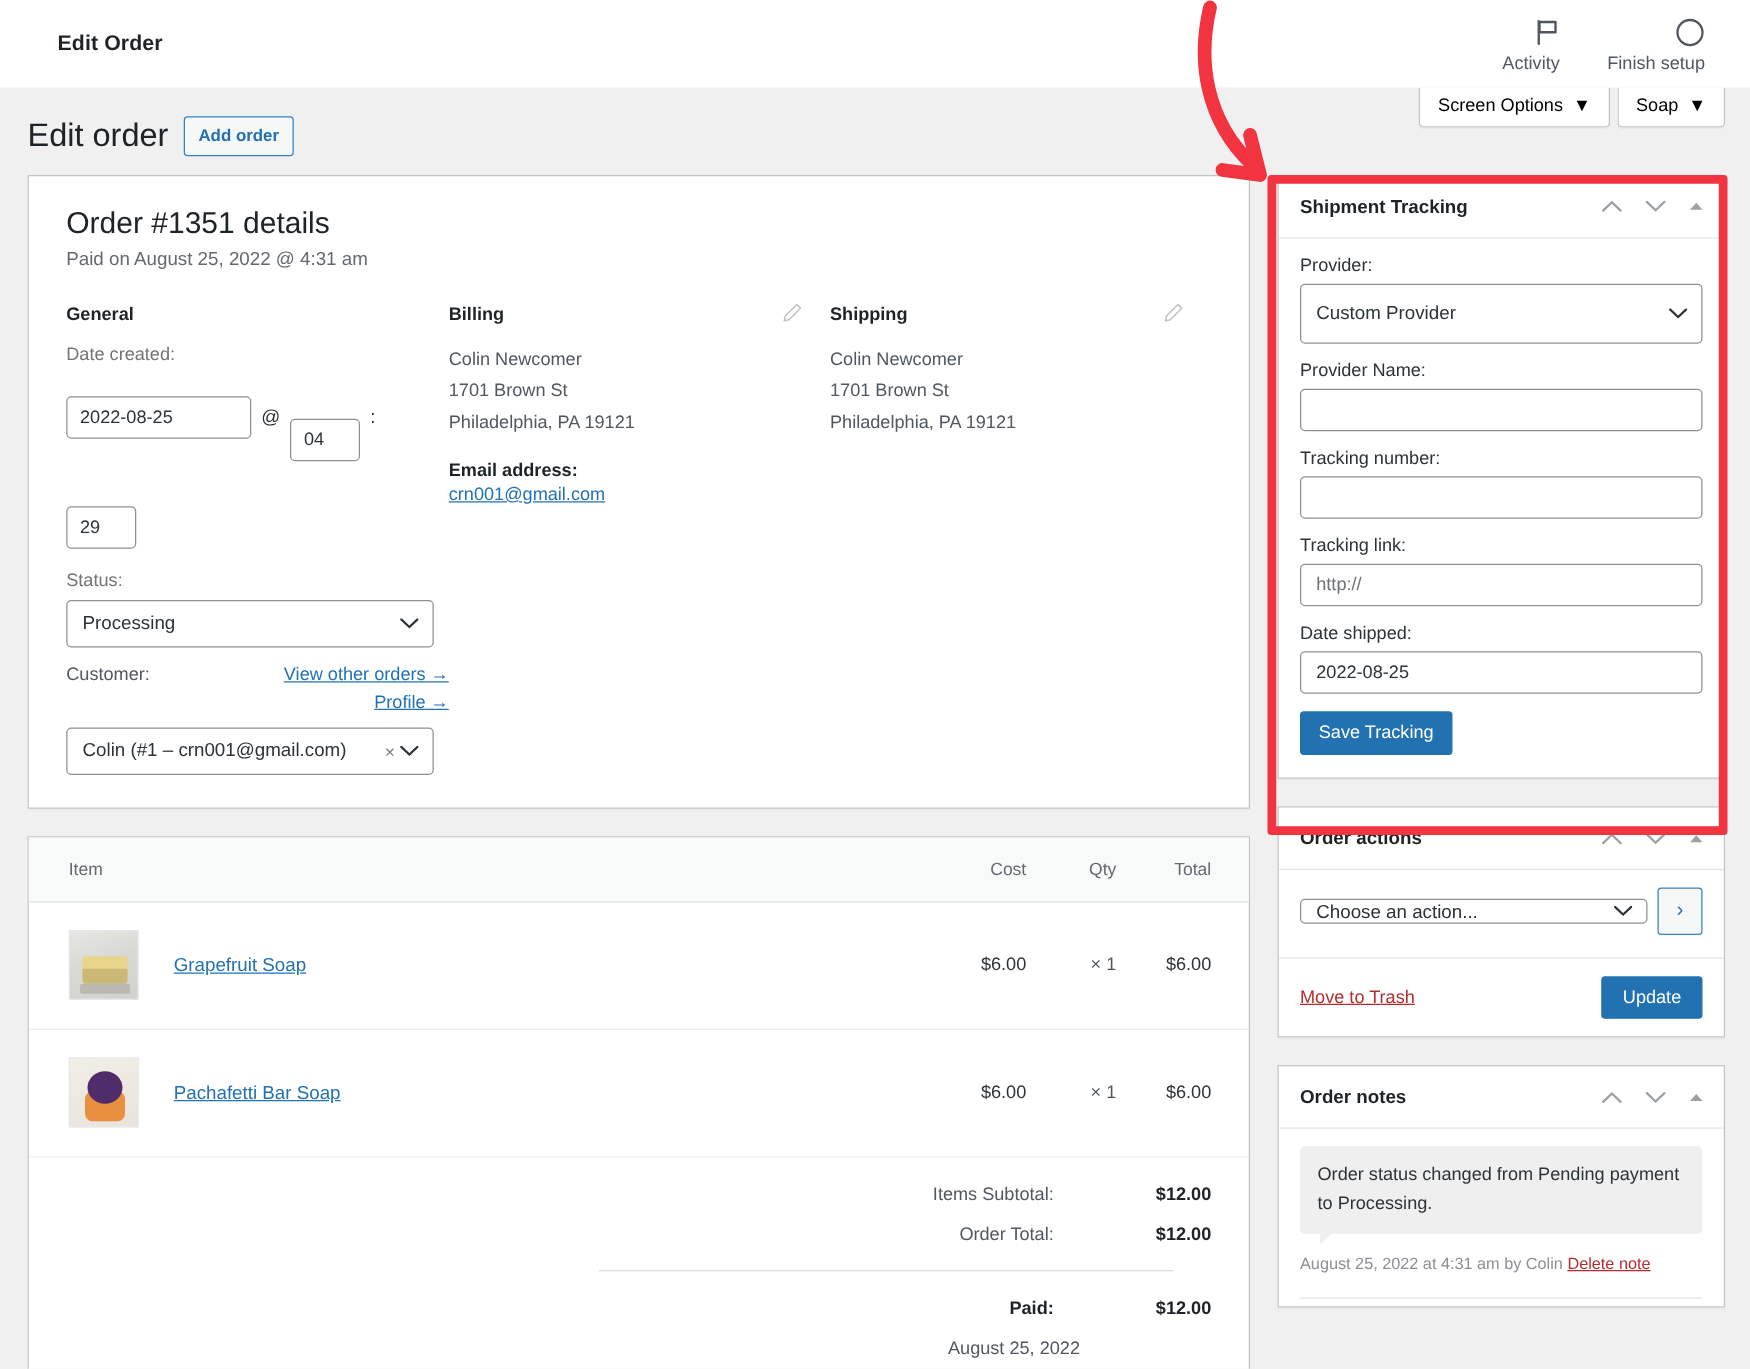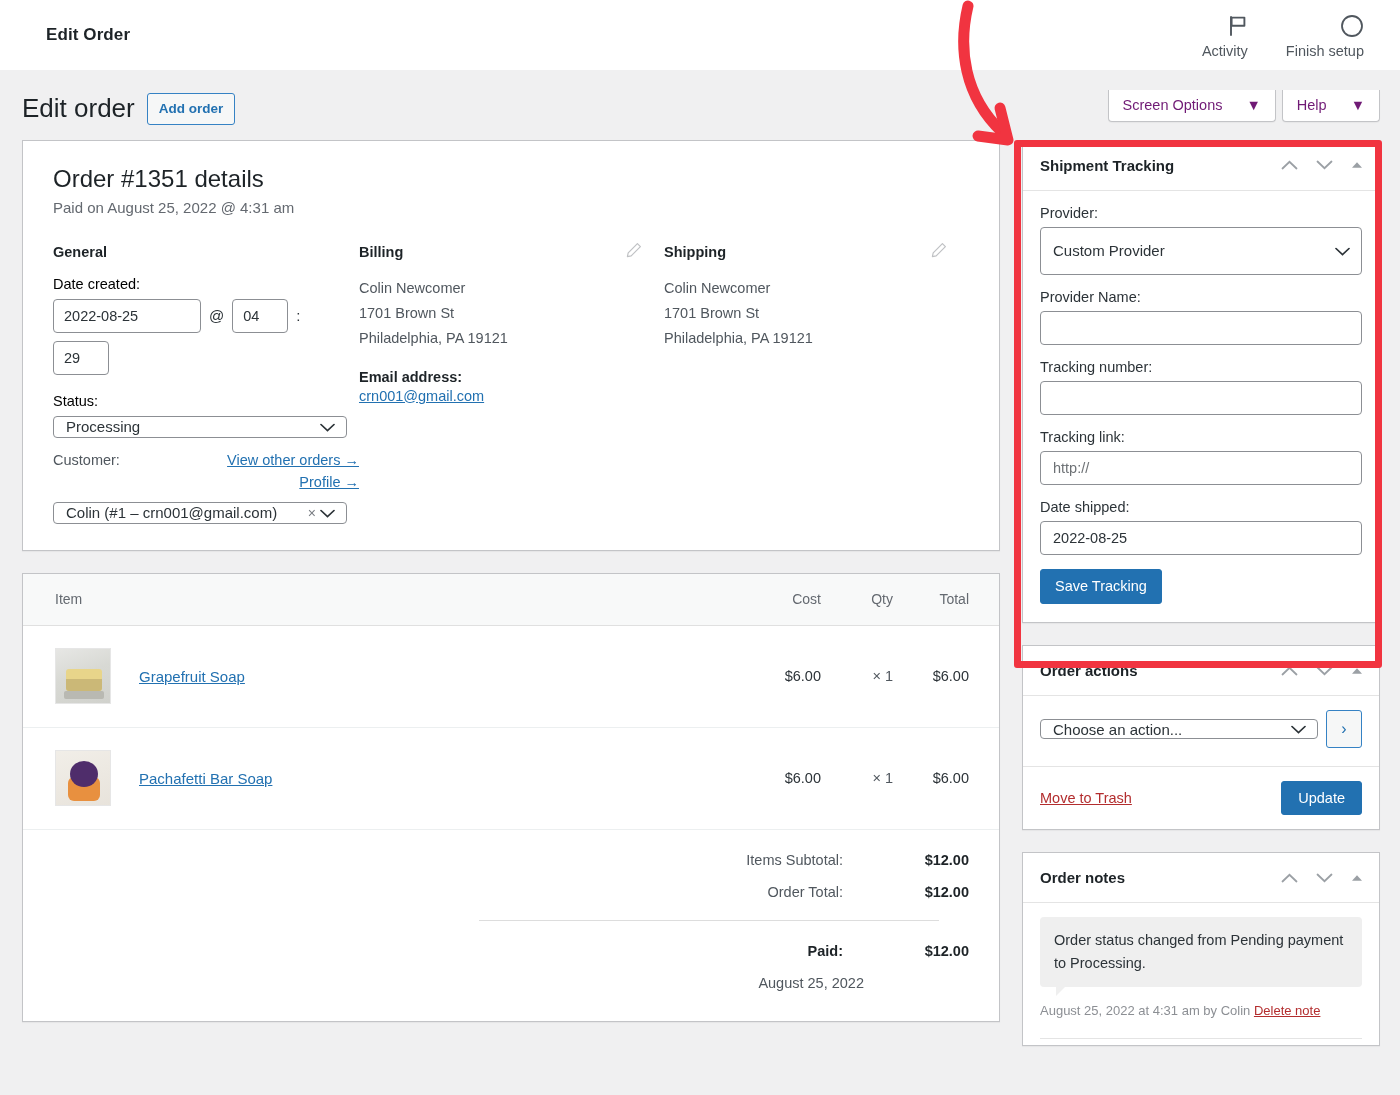--- a/index.html
+++ b/index.html
@@ -32,24 +32,23 @@
   
   .page { padding: 0 20px 0 22px; position: relative; }
 
   .screen-meta {
     position: absolute; right: 20px; top: 0;
     display: flex; gap: 6px;
   }
   .meta-btn {
     background: #fff; border: 1px solid #c3c4c7; border-top: none;
     border-radius: 0 0 4px 4px;
-    padding: 7px 14px 8px; font-size: 14.5px; color: #701a75;
-    display: flex; align-items: center; gap: 24px; cursor: pointer;
+    padding: 7px 14px 8px; font-size: 14.5px; color: #000000;
+    display: flex; align-items: center; gap: 8px; cursor: pointer;
     box-shadow: 0 1px 1px rgba(0,0,0,.04);
-    margin-top: 20px;
   }
 
   .page-head { display: flex; align-items: center; gap: 12px; padding: 22px 0 14px; }
   .page-title { font-size: 26px; font-weight: 400; color: #1d2327; line-height: 1.3; }
   .add-order-btn {
     border: 1px solid #3582c4; color: #2271b1; background: #f6f7f7;
     border-radius: 3px; font-size: 13.5px; font-weight: 700;
     padding: 5px 11px; cursor: pointer; line-height: 1.5;
   }
 
@@ -69,35 +68,35 @@
   .order-paid { font-size: 15px; color: #646970; margin-bottom: 28px; }
 
   .od-cols { display: flex; }
   .od-col { position: relative; }
   .od-col.general { width: 312px; }
   .od-col.billing { width: 311px; }
   .od-col.shipping { width: 311px; }
   .od-h3 { font-size: 14.5px; font-weight: 700; color: #1d2327; margin: 0 0 16px; }
   .pencil-icon { position: absolute; right: 22px; top: -2px; cursor: pointer; opacity: .55; }
 
-  .fld-label { font-size: 14.5px; color: #000000; margin-bottom: 7px; }
+  .fld-label { font-size: 14.5px; color: #737373; margin-bottom: 7px; }
   .inp {
     border: 1px solid #8c8f94; border-radius: 4px; background: #fff;
     height: 34px; padding: 0 10px; font-size: 14.5px; color: #2c3338;
     display: flex; align-items: center; font-family: "Liberation Sans", sans-serif;
   }
   .date-row { display: flex; align-items: center; gap: 8px; }
   .inp.date { width: 148px; }
-  .inp.hh, .inp.mm { width: 56px; }
+  .inp.hh, .inp.mm { width: 56px; margin-top: 36px; }
   .sep { color: #2c3338; font-size: 15px; }
   .mm-row { margin-top: 8px; }
 
   .selectbox {
     position: relative; border: 1px solid #8c8f94; border-radius: 4px; background: #fff;
-    height: 22px; padding: 0 34px 0 12px; display: flex; align-items: center;
+    height: 38px; padding: 0 34px 0 12px; display: flex; align-items: center;
     font-size: 15px; color: #2c3338; cursor: pointer;
   }
   .selectbox .chev { position: absolute; right: 11px; top: 50%; transform: translateY(-50%); }
   .status-wrap { margin-top: 18px; }
   .sel-status { width: 294px; }
 
   .cust-row { display: flex; align-items: baseline; margin-top: 14px; }
   .cust-label { font-size: 14.5px; color: #50575e; }
   .cust-links { margin-left: auto; text-align: right; }
   .lnk { color: #2271b1; text-decoration: underline; font-size: 14.5px; cursor: pointer; display: block; }
@@ -236,21 +235,21 @@
 </div>
 
 <div class="page">
 
   <div class="screen-meta">
     <div class="meta-btn">
       <span>Screen Options</span>
       <span>▼</span>
     </div>
     <div class="meta-btn">
-      <span>Help</span>
+      <span>Soap</span>
       <span>▼</span>
     </div>
   </div>
 
   <div class="page-head">
     <div class="page-title">Edit order</div>
     <div class="add-order-btn">Add order</div>
   </div>
 
   <div class="columns">

